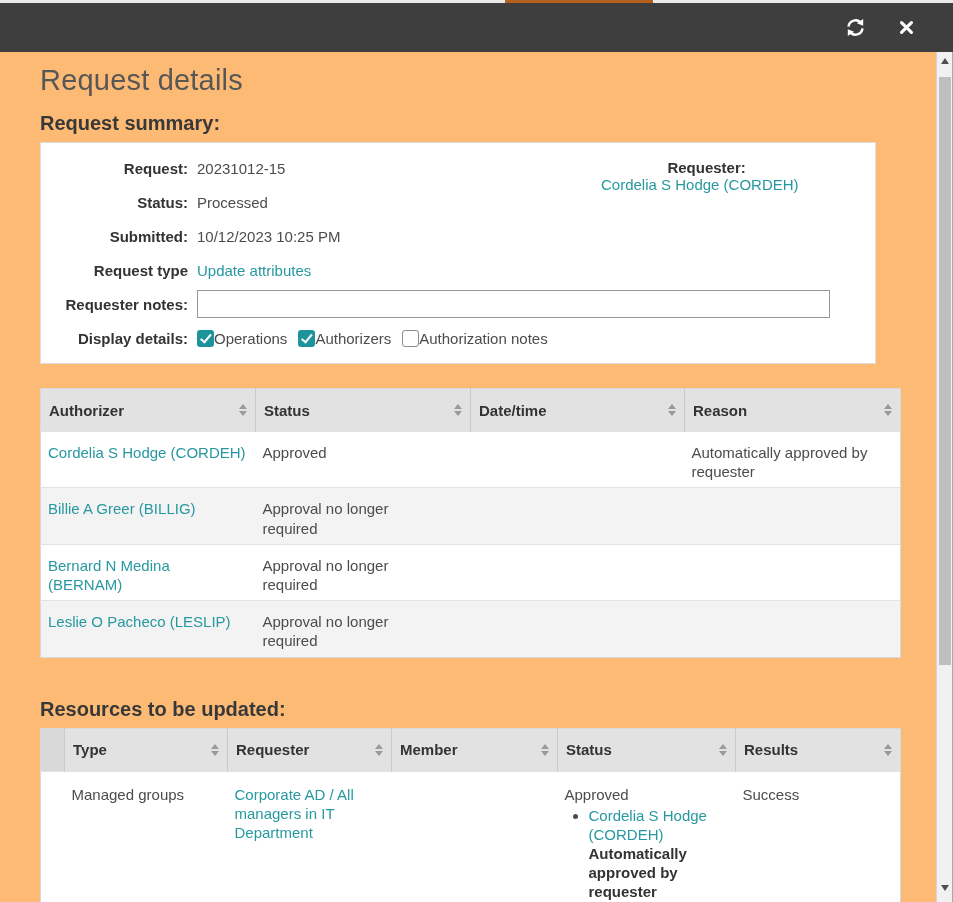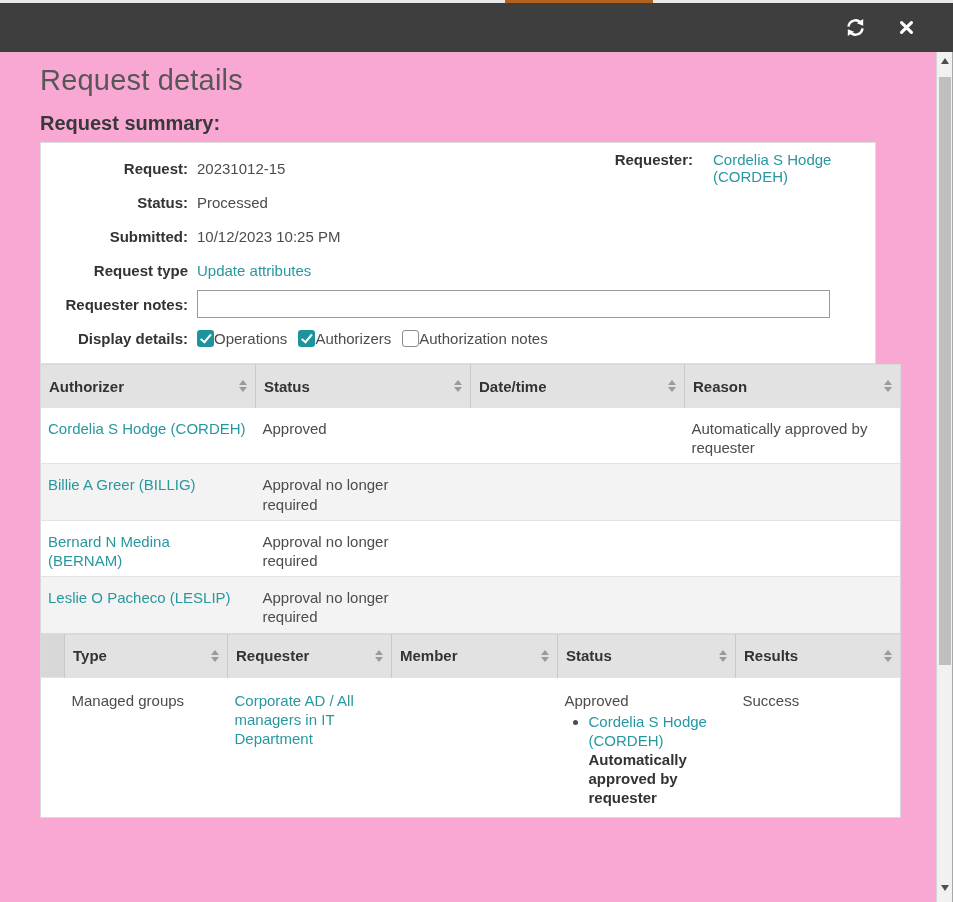--- a/index.html
+++ b/index.html
@@ -11,31 +11,31 @@
   .top-strip{position:absolute;top:0;left:0;right:0;height:3px;background:#e9e9e9;}
   .strip-accent{position:absolute;top:0;left:505px;width:148px;height:3px;background:#b2611f;}
   
   .titlebar{
     position:absolute;top:3px;left:0;right:0;height:49px;background:#3e3e3e;
     display:flex;align-items:center;justify-content:flex-end;gap:32px;
     padding-right:38px;box-sizing:border-box;
   }
   .tb-btn{background:none;border:0;padding:0;margin:0;cursor:pointer;display:flex;align-items:center;}
   
-  .content{position:absolute;top:52px;left:0;right:17px;bottom:0;background:#f9a8d4;overflow:hidden;}
+  .content{position:absolute;top:52px;left:0;right:17px;bottom:0;background:#fdba74;overflow:hidden;}
   .inner{padding:6px 0 0 40px;width:860px;}
   h1{font-size:29px;font-weight:400;color:#575757;margin:6px 0 15px;letter-spacing:.2px;}
   .sec-label{font-weight:700;color:#383838;margin:0 0 7px;font-size:20px;}
   
   .summary-box{background:#fff;border:1px solid #ddd;width:836px;box-sizing:border-box;
-    padding:8px 0 8px;}
+    padding:8px 0 8px;margin-bottom:24px;}
   .srow{position:relative;display:flex;align-items:center;height:34px;}
   .flabel{width:147px;text-align:right;font-weight:700;color:#333;flex:none;}
   .fvalue{margin-left:9px;}
-  .rq-group{position:absolute;left:540px;top:0;height:34px;display:flex;}
+  .rq-group{position:absolute;left:540px;top:8px;height:34px;display:flex;align-items:center;flex-direction:column;}
   .rq-group .flabel{width:112px;}
   .rq-group .link{margin-left:20px;}
   .link{color:#2798a0;text-decoration:none;cursor:pointer;}
   .notes-input{margin-left:9px;width:633px;height:28px;border:1px solid #999;background:#fff;
     box-sizing:border-box;font:inherit;padding:0 6px;color:#4c4c4c;}
   .cb-set{display:flex;align-items:center;gap:11px;margin-left:9px;}
   .cb-group{display:flex;align-items:center;cursor:pointer;}
   .cb{width:17px;height:17px;border-radius:3px;display:inline-block;position:relative;
     background:#fff;border:1px solid #8d8d8d;box-sizing:border-box;flex:none;}
   .cb.checked{background:#1d949c;border:0;}
@@ -232,20 +232,21 @@
             <td><a class="link">Leslie O Pacheco (LESLIP)</a></td>
             <td>
                 <div class="w160">Approval no longer required</div>
               </td>
             <td><span></span></td>
             <td><span></span></td>
           </tr>
         </tbody>
       </table>
 
+      <div class="sec-label" style="margin-top:40px;">Resources to be updated:</div>
 
       <table class="grid resources">
         <colgroup>
             <col style="width:24px">
             <col style="width:163px">
             <col style="width:164px">
             <col style="width:166px">
             <col style="width:178px">
             <col style="width:165px">
           </colgroup>

